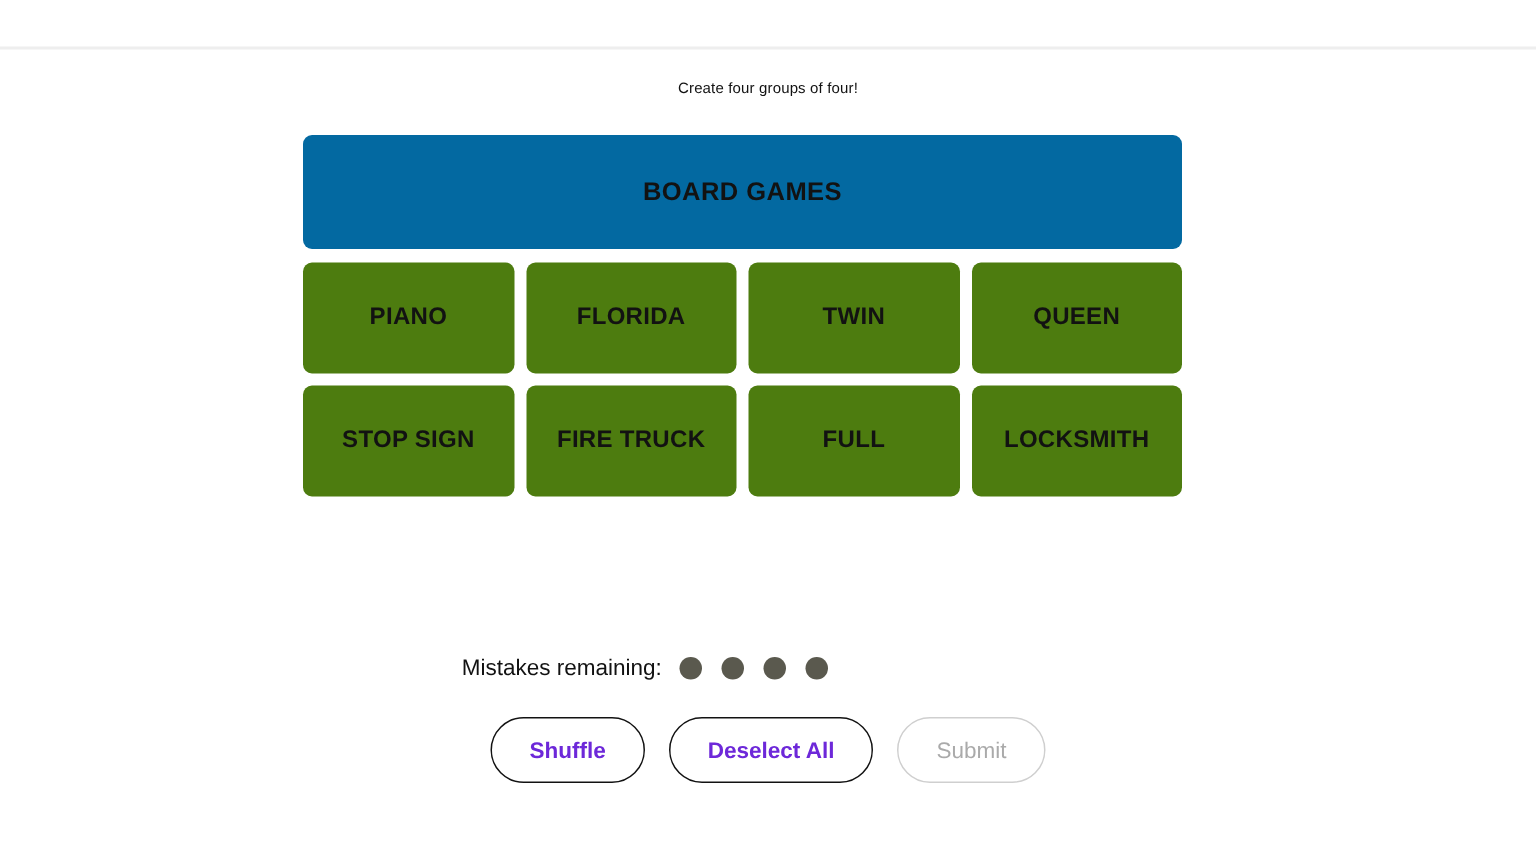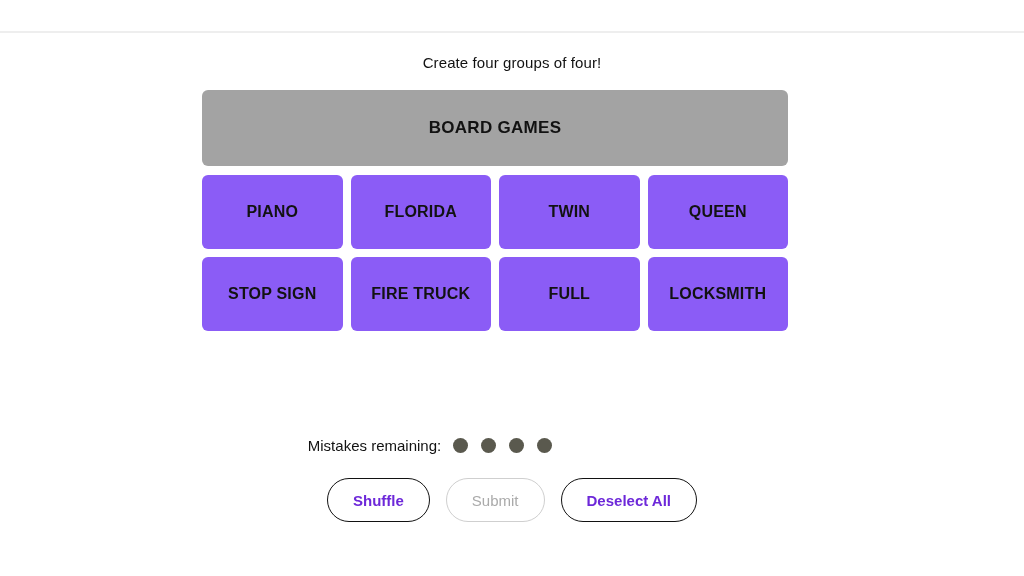--- a/index.html
+++ b/index.html
@@ -29,21 +29,21 @@
     background: #eeeeee;
   }
 
   
   .subtitle {
     position: absolute;
     top: 54px;
     left: 0;
     width: 1024px;
     text-align: center;
-    font-size: 15px;
+    font-size: 10px;
     font-weight: 400;
     color: #121212;
     letter-spacing: 0.1px;
   }
 
   
   .board {
     position: absolute;
     left: 202px;
     top: 90px;
@@ -78,21 +78,21 @@
   }
 
   
   .grid {
     display: grid;
     grid-template-columns: repeat(4, 1fr);
     grid-auto-rows: 74px;
     gap: 8px;
   }
   .tile {
-    background: #8b5cf6;
+    background: #4d7c0f;
     border-radius: 6px;
     display: flex;
     align-items: center;
     justify-content: center;
     text-align: center;
     padding: 0 4px;
     cursor: pointer;
     user-select: none;
   }
   .tile-label {
@@ -172,21 +172,21 @@
 <body>
 
 <div id="app">
 
   <div class="top-rule"></div>
 
   <div class="subtitle">Create four groups of four!</div>
 
   <div class="board">
 
-    <div class="solved-group" style="background:#a3a3a3;">
+    <div class="solved-group" style="background:#0369a1;">
       <div class="solved-title">BOARD GAMES</div>
     </div>
 
     <div class="grid">
       <div class="tile">
         <span class="tile-label">PIANO</span>
       </div>
       <div class="tile">
         <span class="tile-label">FLORIDA</span>
       </div>
@@ -218,17 +218,17 @@
     <span class="dots">
       <span class="dot"></span>
       <span class="dot"></span>
       <span class="dot"></span>
       <span class="dot"></span>
     </span>
   </div>
 
   <div class="actions">
     <button class="btn">Shuffle</button>
+    <button class="btn">Deselect All</button>
     <button class="btn disabled">Submit</button>
-    <button class="btn">Deselect All</button>
   </div>
 
 </div>
 
 </body></html>

